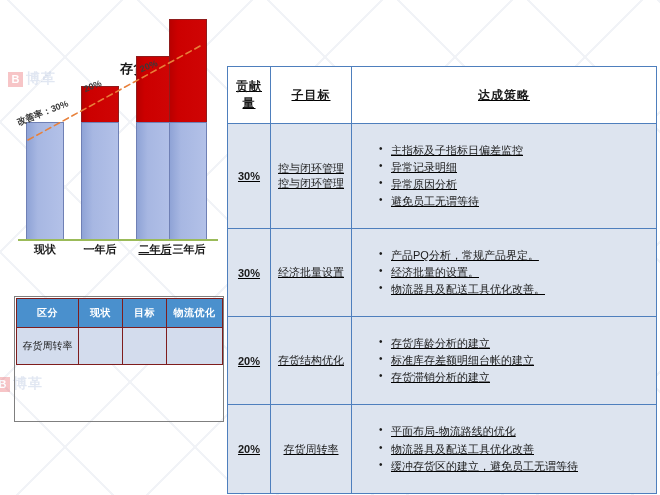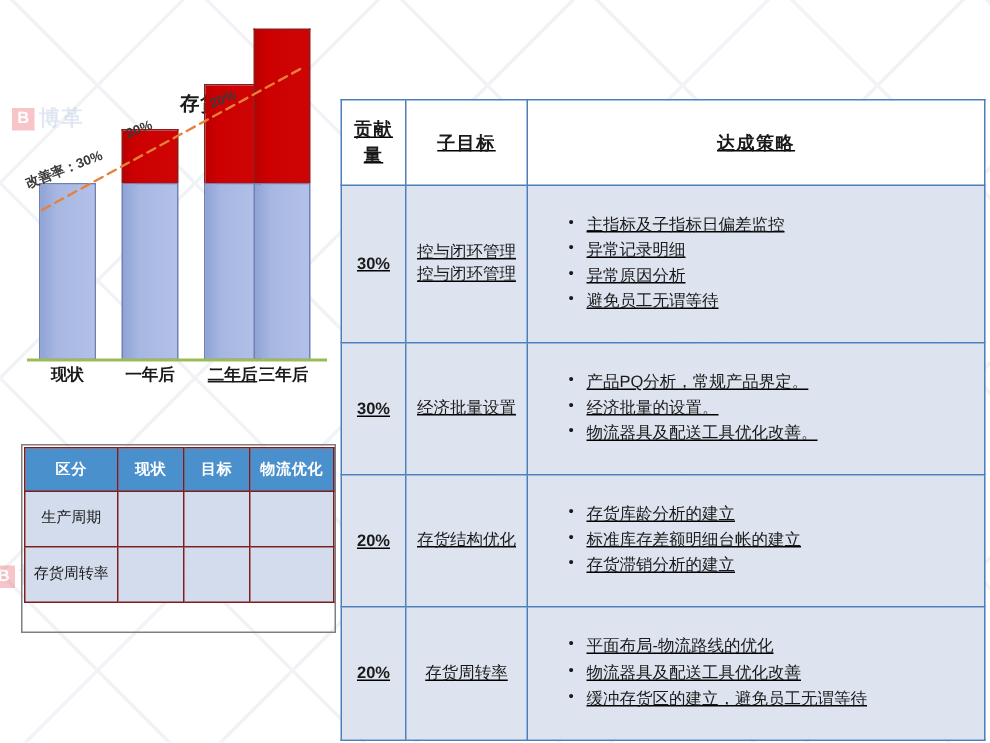--- a/index.html
+++ b/index.html
@@ -355,26 +355,20 @@
     </colgroup>
     <thead>
       <tr>
         <th>区分</th>
         <th>现状</th>
         <th>目标</th>
         <th>物流优化</th>
       </tr>
     </thead>
     <tbody>
-      <tr>
-        <td class="kpi-name">生产周期</td>
-        <td></td>
-        <td></td>
-        <td></td>
-      </tr>
       <tr>
         <td class="kpi-name">存货周转率</td>
         <td></td>
         <td></td>
         <td></td>
       </tr>
     </tbody>
   </table>
 
   <table id="strategy-table">

